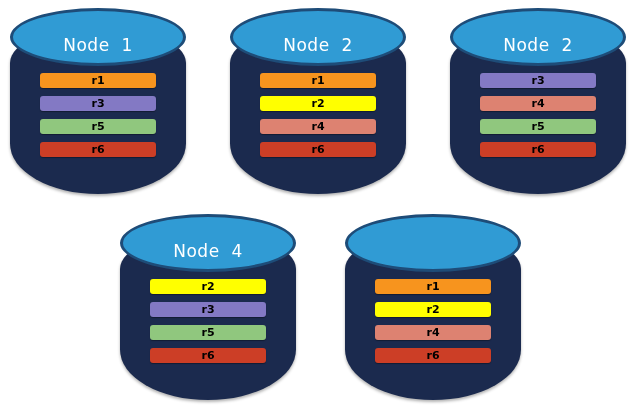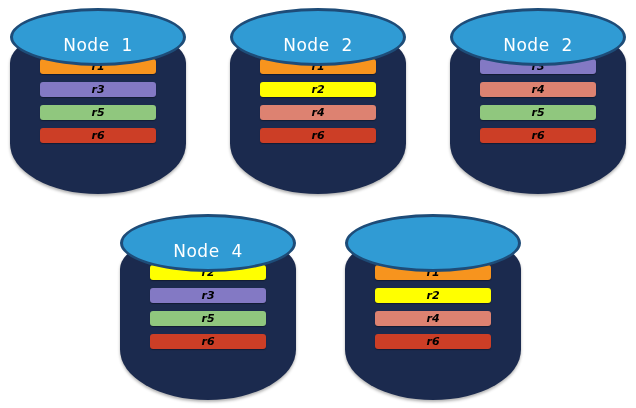--- a/index.html
+++ b/index.html
@@ -61,23 +61,22 @@
     font-size: 17px;
     font-weight: 400;
     letter-spacing: 0.5px;
     white-space: pre;
   }
 
   
   .bars {
     position: absolute;
     left: 30px;
-    top: 51px;
+    top: 65px;
     width: 116px;
-    font-style: italic;
   }
   .bar {
     position: relative;
     width: 116px;
     height: 15px;
     margin-bottom: 8px;
     border-radius: 3px;
     display: flex;
     align-items: center;
     justify-content: center;

